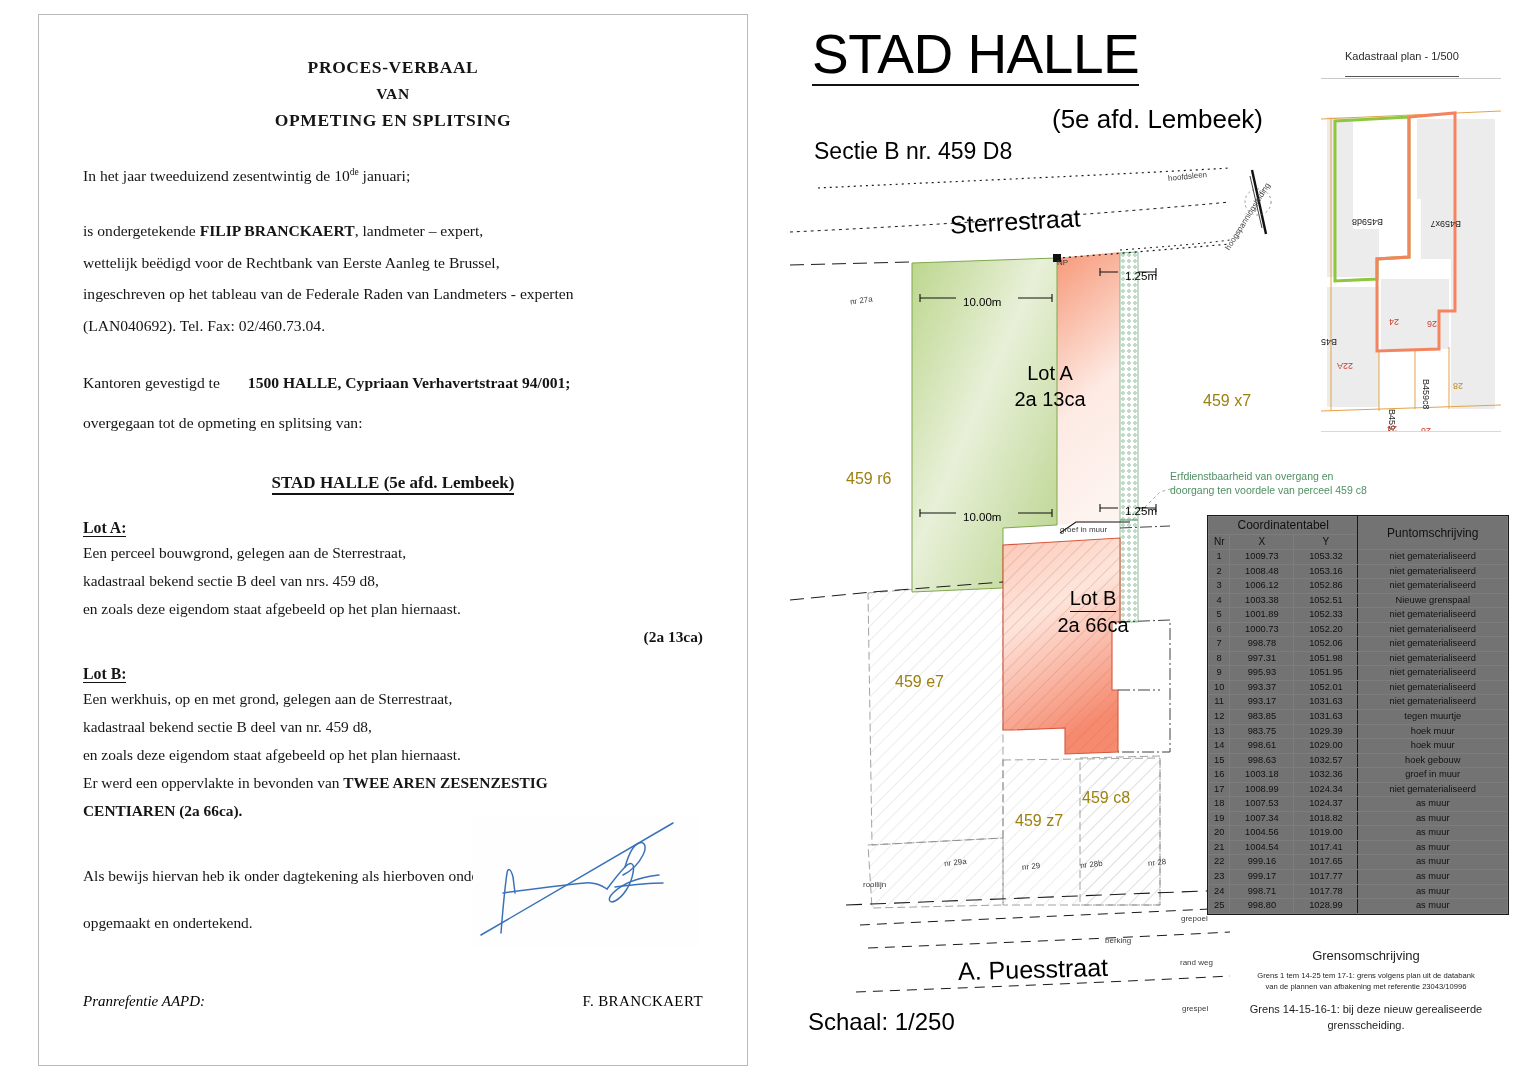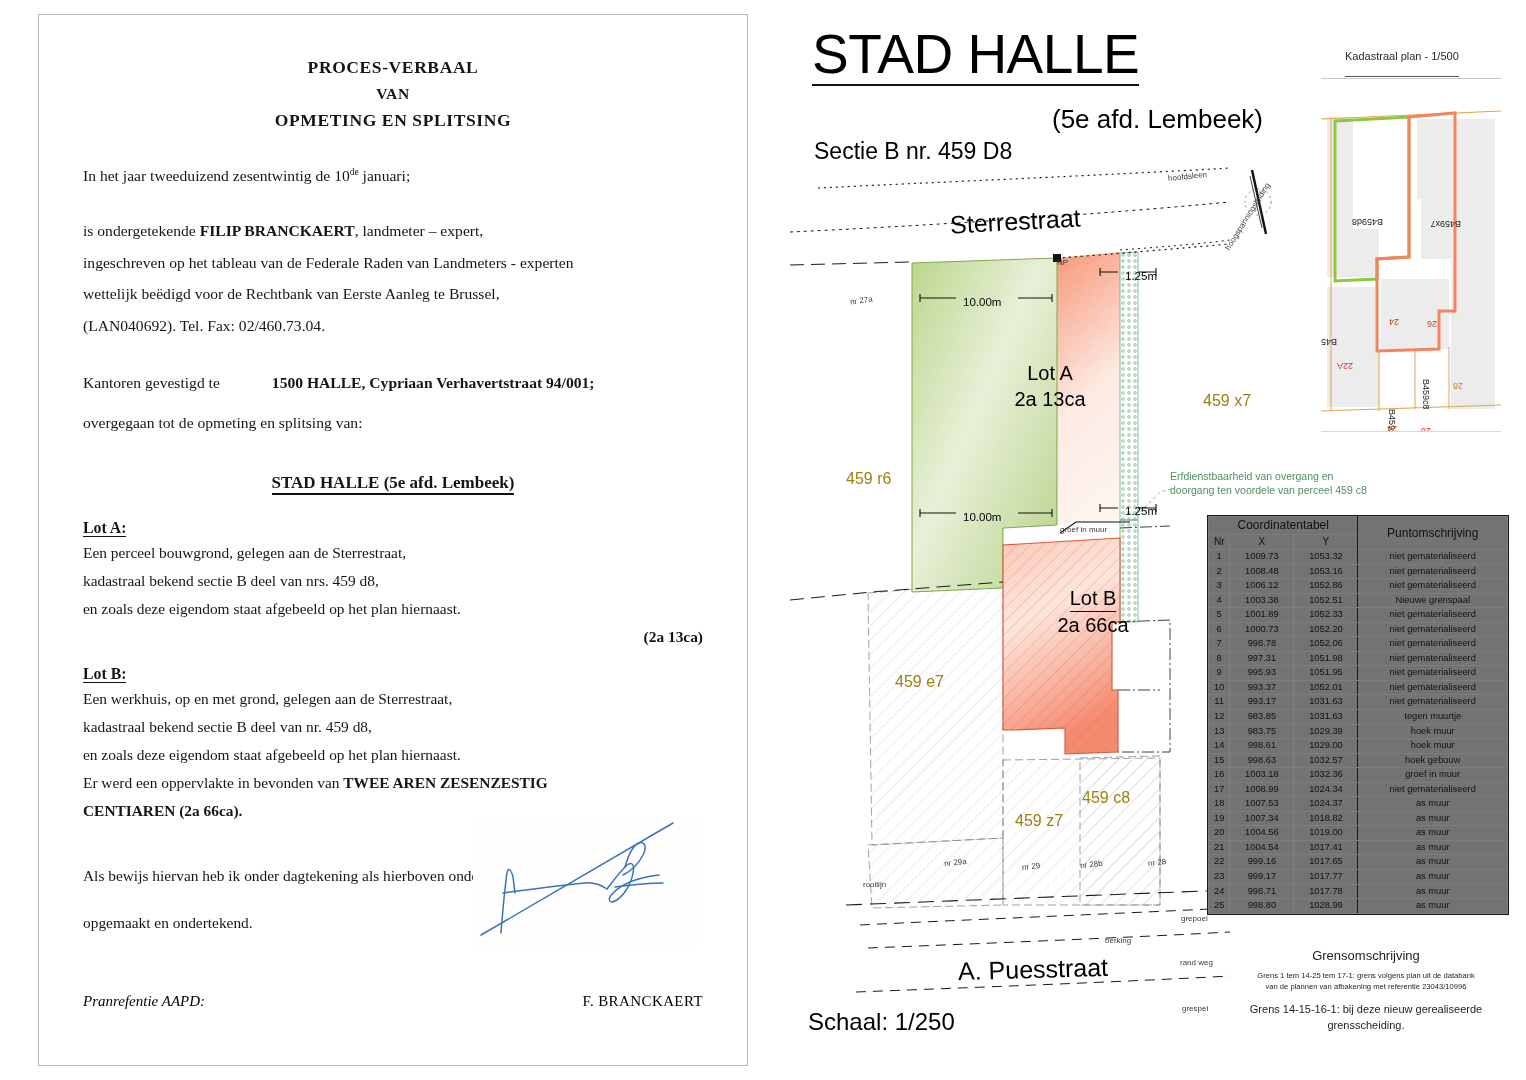--- a/index.html
+++ b/index.html
@@ -14,21 +14,21 @@
 
   .doc-title{text-align:center;font-weight:bold;font-size:17.5px;
              letter-spacing:.6px;line-height:1.62;}
   .doc-title .sm{font-size:15.5px;}
 
   .para{font-size:15.6px;line-height:1.95;margin-top:26px;}
   .para2{font-size:15.6px;line-height:2.02;margin-top:24px;}
   .sc{font-weight:bold;font-variant:small-caps;}
   sup{font-size:9.5px;vertical-align:super;}
 
-  .offices{font-size:15.6px;line-height:2.0;margin-top:26px;display:flex;gap:24px;}
+  .offices{font-size:15.6px;line-height:2.0;margin-top:26px;display:flex;}
   .offices .lbl{white-space:nowrap;}
   .offices .vals{margin-left:28px;font-weight:bold;}
   .offices .vals div{white-space:nowrap;}
 
   .centerhead{text-align:center;font-weight:bold;font-size:17px;
               margin-top:34px;}
   .centerhead span{border-bottom:2px solid #111;padding-bottom:1px;}
 
   .lot-head{font-weight:bold;font-size:15.8px;margin-top:26px;}
   .lot-head span{border-bottom:1.6px solid #111;}
@@ -124,22 +124,22 @@
     </div>
 
     <div class="para">
       <span>In het jaar tweeduizend zesentwintig de 10</span><sup>de</sup><span> januari;</span>
     </div>
 
     <div class="para2">
       <div>
         <span>is ondergetekende </span><span class="sc">FILIP BRANCKAERT</span><span>, landmeter – expert,</span>
       </div>
+      <div>wettelijk beëdigd voor de Rechtbank van Eerste Aanleg te Brussel,</div>
       <div>ingeschreven op het tableau van de Federale Raden van Landmeters - experten</div>
-      <div>wettelijk beëdigd voor de Rechtbank van Eerste Aanleg te Brussel,</div>
       <div>(LAN040692).  Tel.   Fax: 02/460.73.04.</div>
     </div>
 
     <div class="offices">
       <div class="lbl">Kantoren gevestigd te</div>
       <div class="vals">
         <div>1500 HALLE, Cypriaan Verhavertstraat   94/001;</div>
       </div>
     </div>
 

